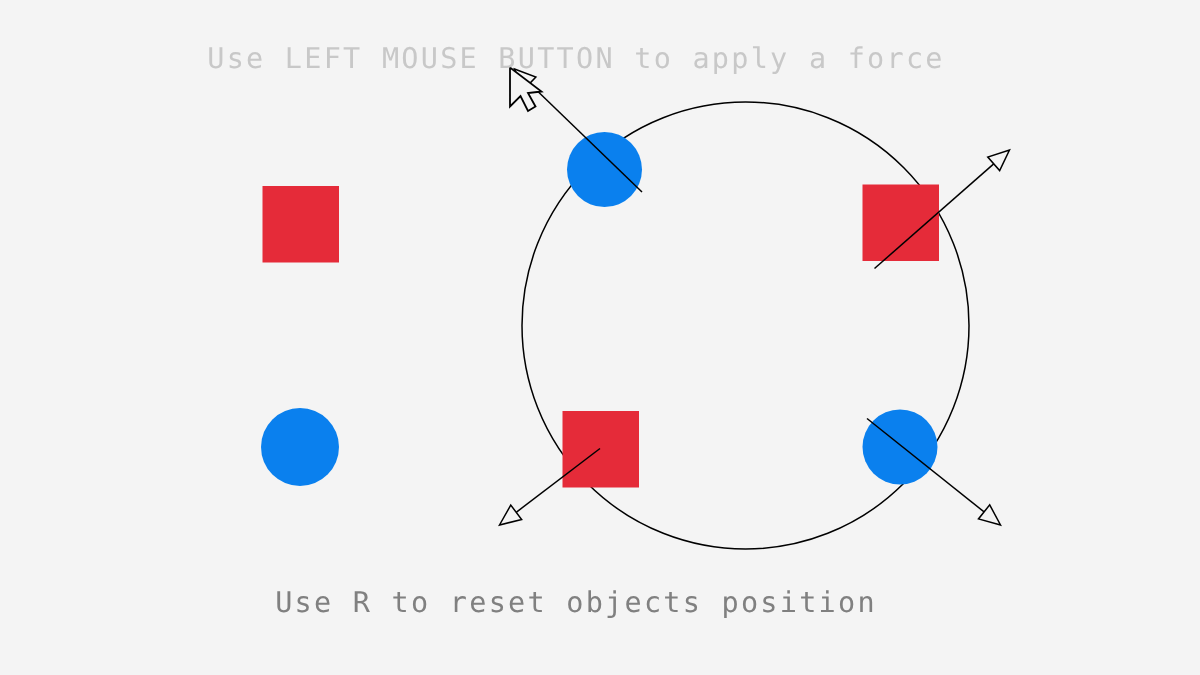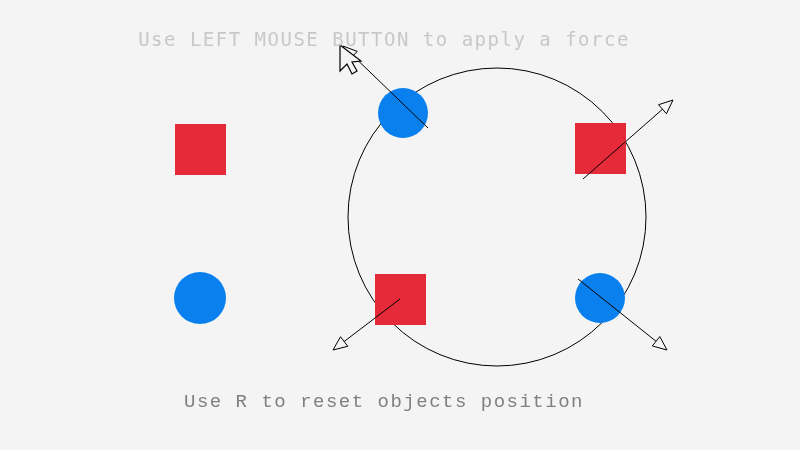--- a/index.html
+++ b/index.html
@@ -85,15 +85,15 @@
       </g>
     </g>
 
     <g transform="translate(0,1)">
       <polygon points="340,44 340,70 347,63 352,73 357,70 352,61 361,60" fill="#f4f4f4" stroke="#000000" stroke-width="1.2"></polygon>
     </g>
   </svg>
 
   <div class="hint" id="hint-top" style="color: rgb(200, 200, 200);">Use LEFT MOUSE BUTTON to apply a force</div>
 
-  <div class="hint" id="hint-bottom" style="color: rgb(128, 128, 128); font-family: Liberation Mono, monospace;">Use R to reset objects position</div>
+  <div class="hint" id="hint-bottom" style="color: rgb(128, 128, 128);">Use R to reset objects position</div>
 
 </div>
 
 </body></html>

